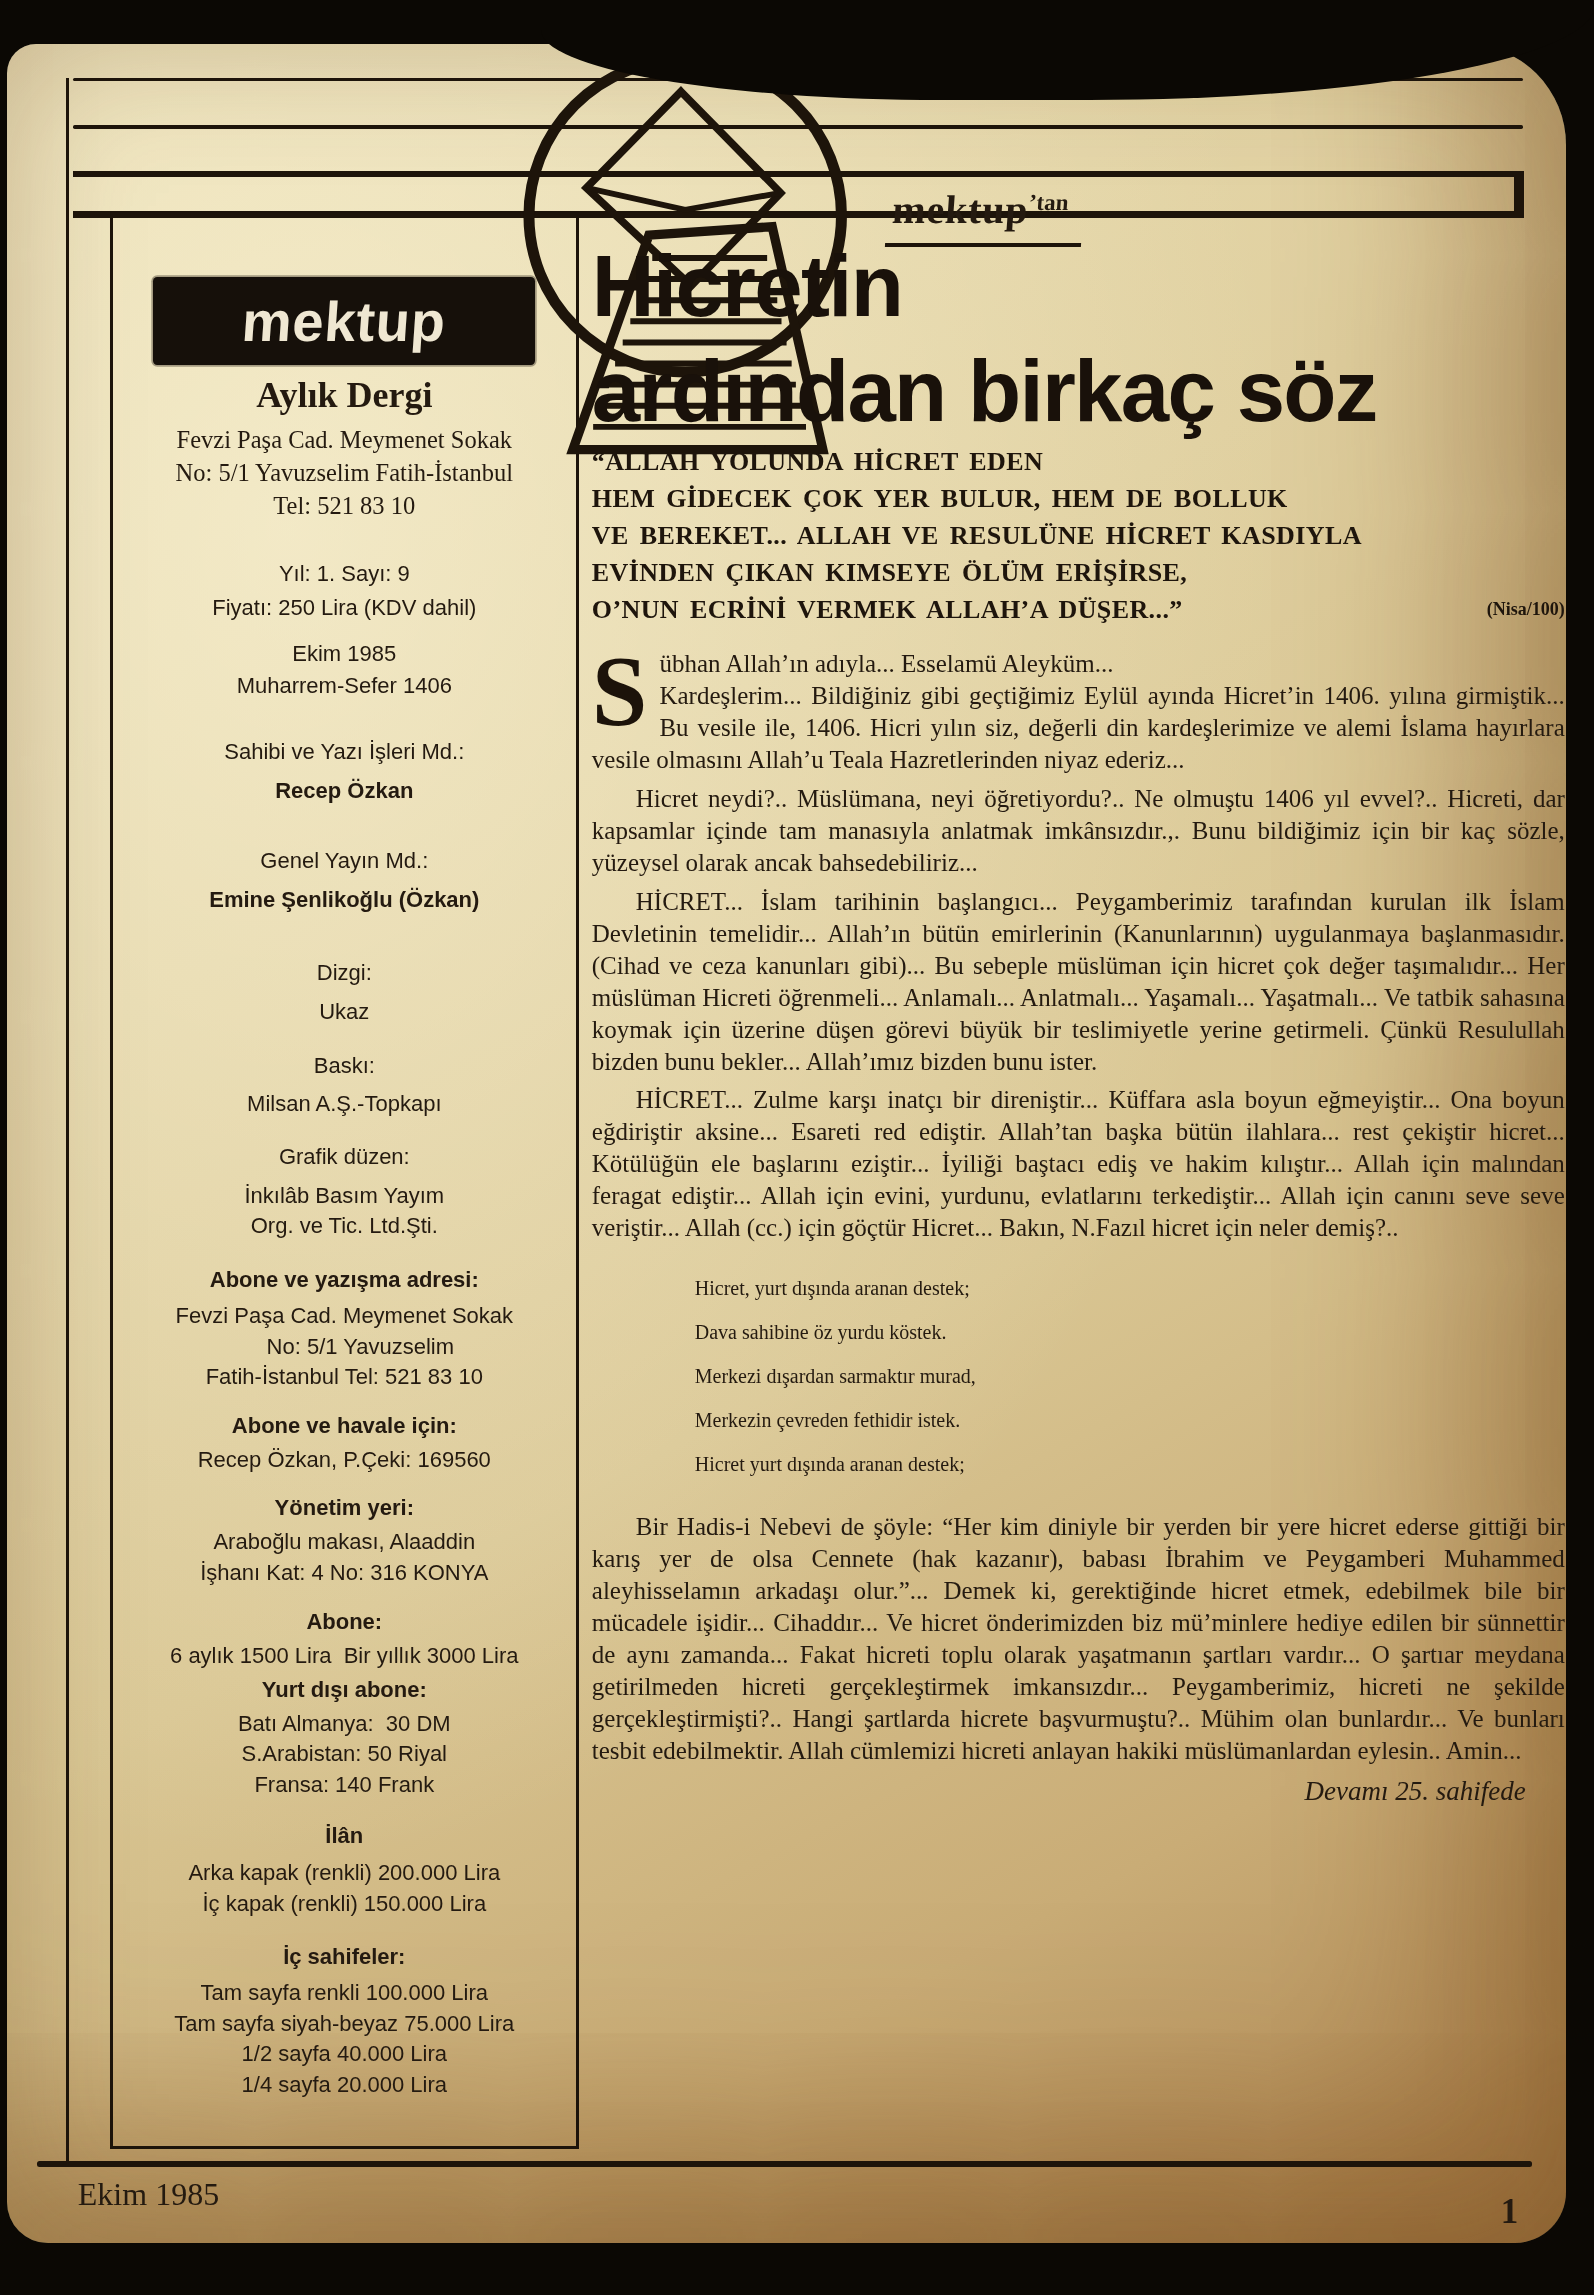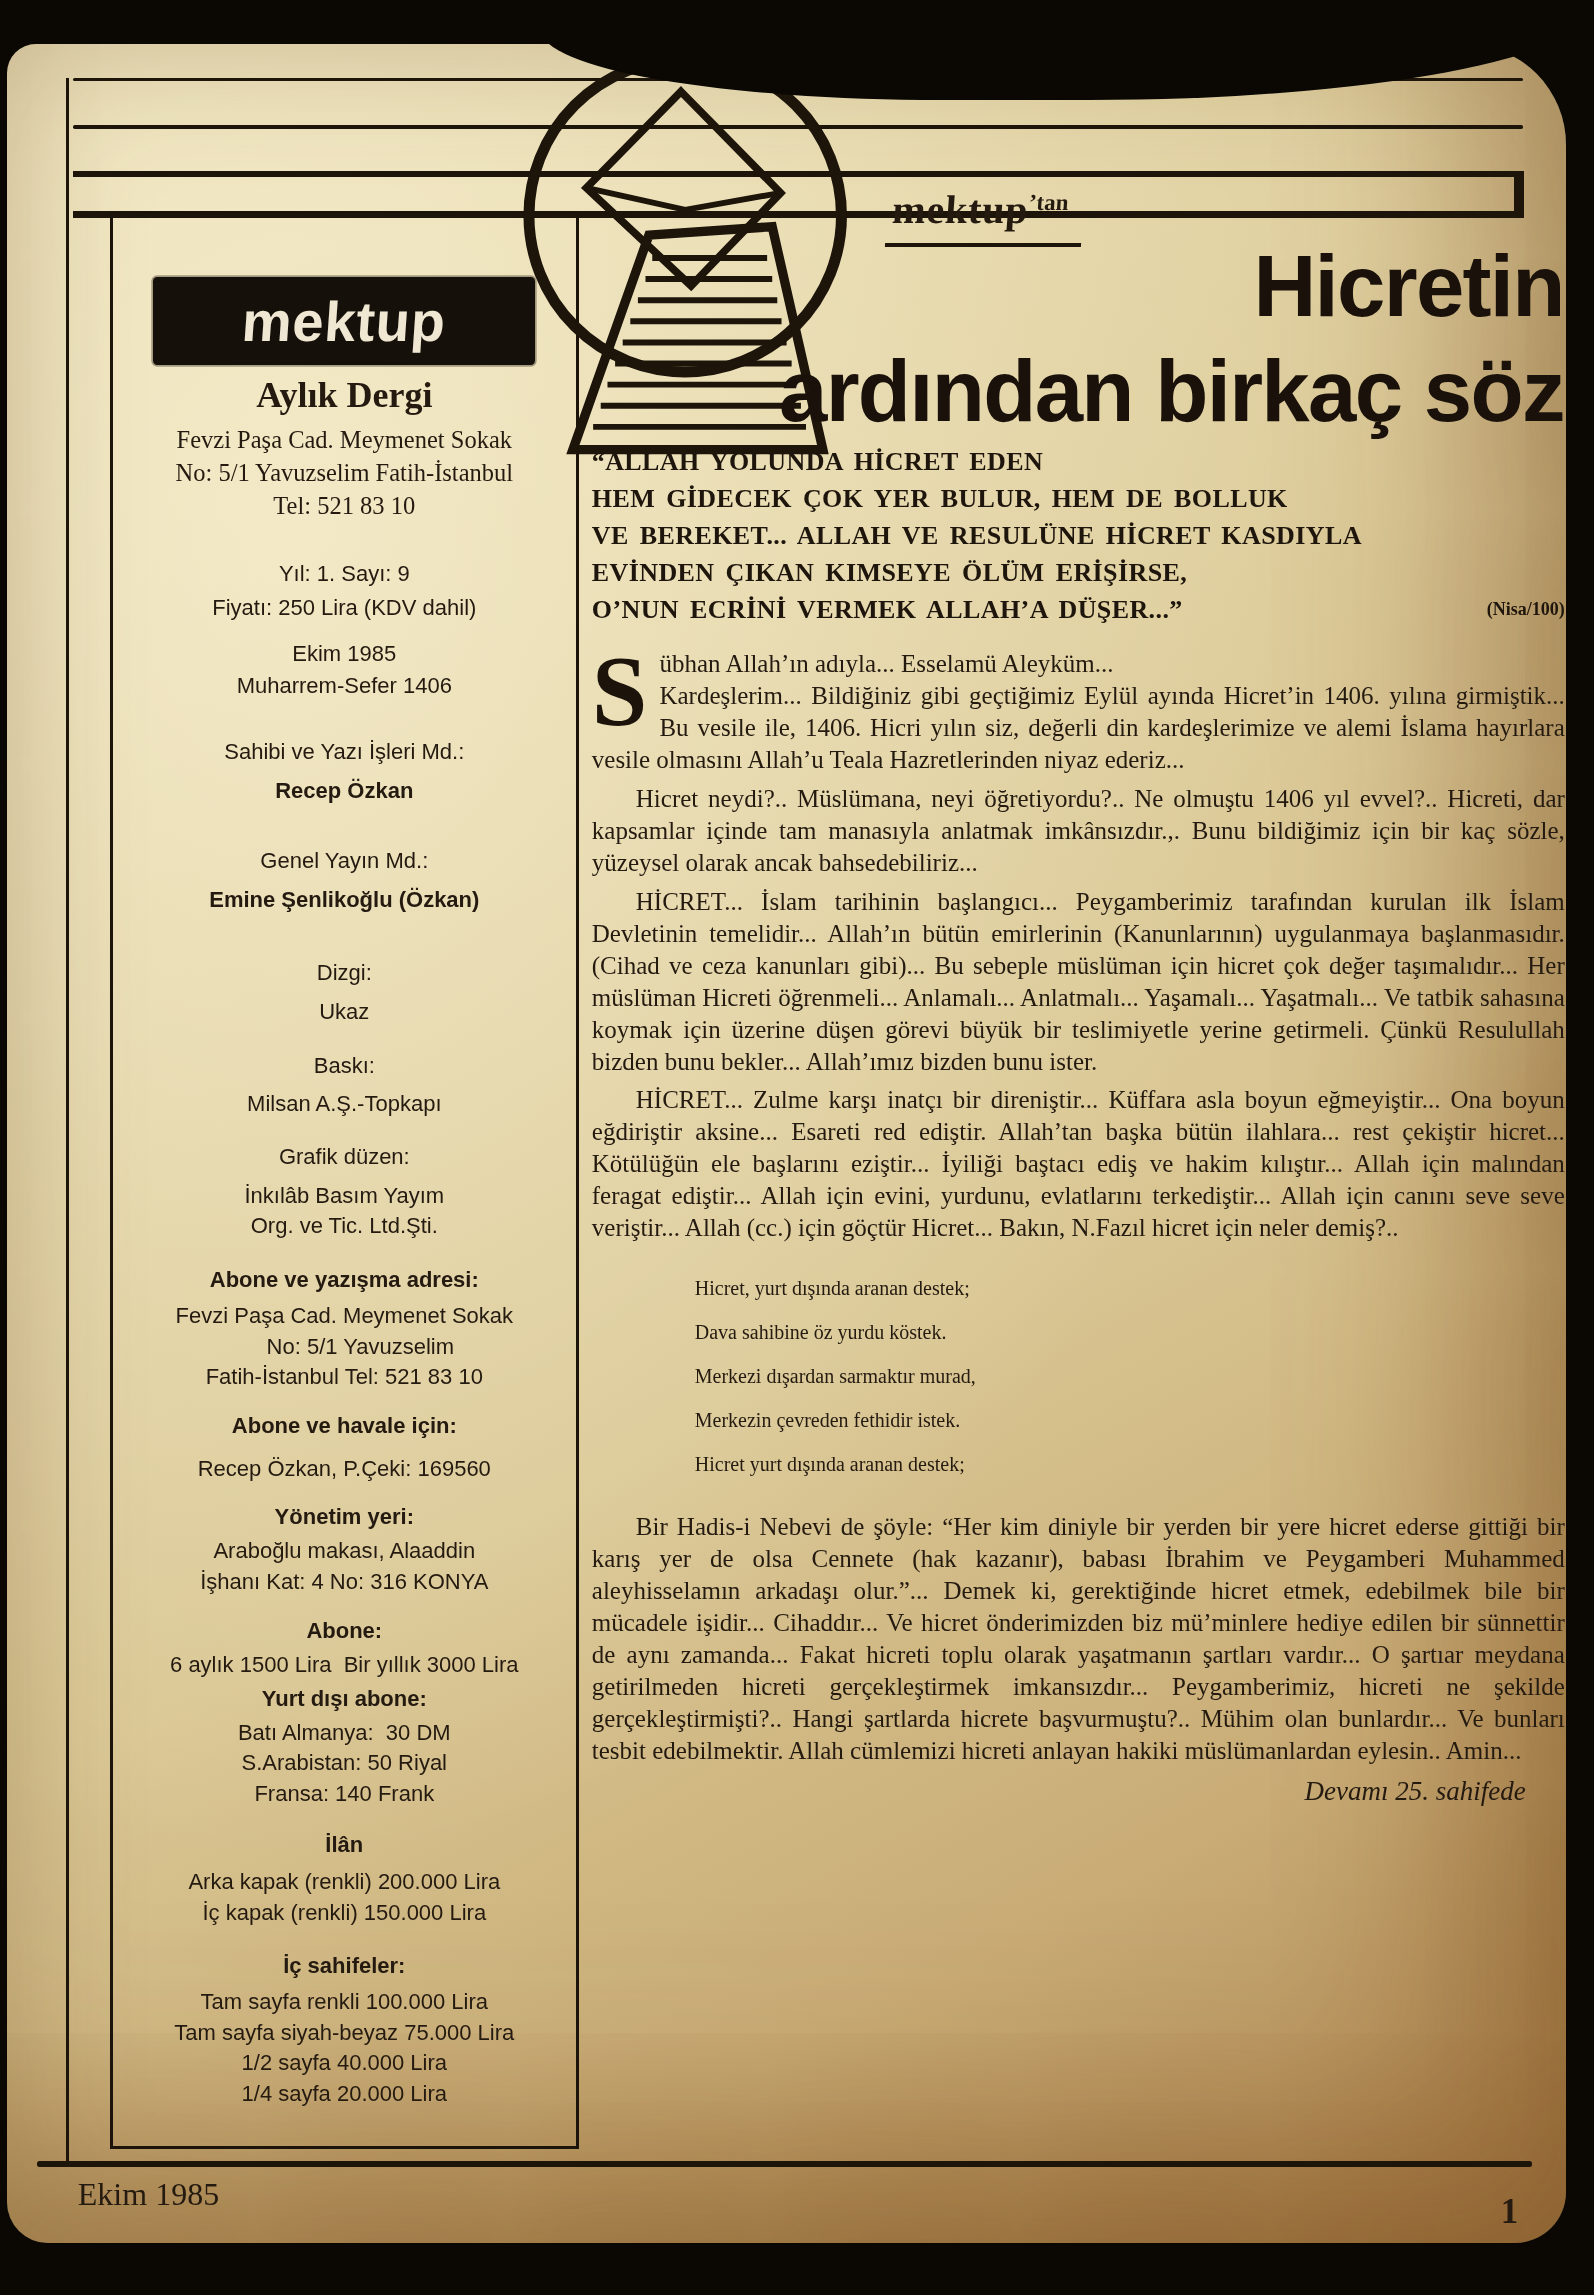--- a/index.html
+++ b/index.html
@@ -58,21 +58,21 @@
   
   .emblem{position:absolute;left:505px;top:6.8px;width:365px;height:446px;}
   .from-caption{
     position:absolute;left:880px;top:142px;
     font-weight:700;font-size:40px;letter-spacing:0.8px;transform:skewX(-4deg);
     border-bottom:4.2px solid #1d140a;padding:0 15px 10px 5px;
   }
   .from-caption .suffix{font-size:23px;vertical-align:13.5px;letter-spacing:0;}
   .headline{
     position:absolute;left:585px;top:189px;width:972px;margin:0;
-    text-align:right;font-family:"Liberation Sans","DejaVu Sans",sans-serif;
+    font-family:"Liberation Sans","DejaVu Sans",sans-serif;
     font-weight:700;font-size:87px;line-height:105px;letter-spacing:-1.7px;color:#19110a;
   }
   .headline span{display:block;}
 
   
   .article{position:absolute;left:585px;top:399px;width:973px;}
   .ayet{
     margin:0 0 20px 0;font-weight:700;font-size:26px;line-height:37px;
     letter-spacing:0.4px;word-spacing:4.2px;color:#1e150c;
   }
@@ -132,21 +132,21 @@
         <div class="item n" style="margin-top: 25px;">Baskı:</div>
         <div class="item n" style="margin-top: 8.4px;">Milsan A.Ş.-Topkapı</div>
         <div class="item n" style="margin-top: 24px;">Grafik düzen:</div>
         <div class="item n" style="margin-top: 10px;">İnkılâb Basım Yayım</div>
         <div class="item n" style="margin-top: 1.7px;">Org. ve Tic. Ltd.Şti.</div>
         <div class="item h" style="margin-top: 25px;">Abone ve yazışma adresi:</div>
         <div class="item n" style="margin-top: 6.8px;">Fevzi Paşa Cad. Meymenet Sokak</div>
         <div class="item n" style="margin-top: 1.7px; padding-left: 32px;">No: 5/1 Yavuzselim</div>
         <div class="item n" style="margin-top: 1.7px;">Fatih-İstanbul Tel: 521 83 10</div>
         <div class="item h" style="margin-top: 20px;">Abone ve havale için:</div>
-        <div class="item n" style="margin-top: 14px;">Recep Özkan, P.Çeki: 169560</div>
+        <div class="item n" style="margin-top: 5px;">Recep Özkan, P.Çeki: 169560</div>
         <div class="item h" style="margin-top: 18.6px;">Yönetim yeri:</div>
         <div class="item n" style="margin-top: 5px;">Araboğlu makası, Alaaddin</div>
         <div class="item n" style="margin-top: 1.7px;">İşhanı Kat: 4 No: 316 KONYA</div>
         <div class="item h" style="margin-top: 20px;">Abone:</div>
         <div class="item n" style="margin-top: 5px;">6 aylık 1500 Lira&nbsp;&nbsp;Bir yıllık 3000 Lira</div>
         <div class="item h" style="margin-top: 5px;">Yurt dışı abone:</div>
         <div class="item n" style="margin-top: 5px;">Batı Almanya:&nbsp; 30 DM</div>
         <div class="item n" style="margin-top: 1.7px;">S.Arabistan: 50 Riyal</div>
         <div class="item n" style="margin-top: 1.7px;">Fransa: 140 Frank</div>
         <div class="item h" style="margin-top: 22px;">İlân</div>

